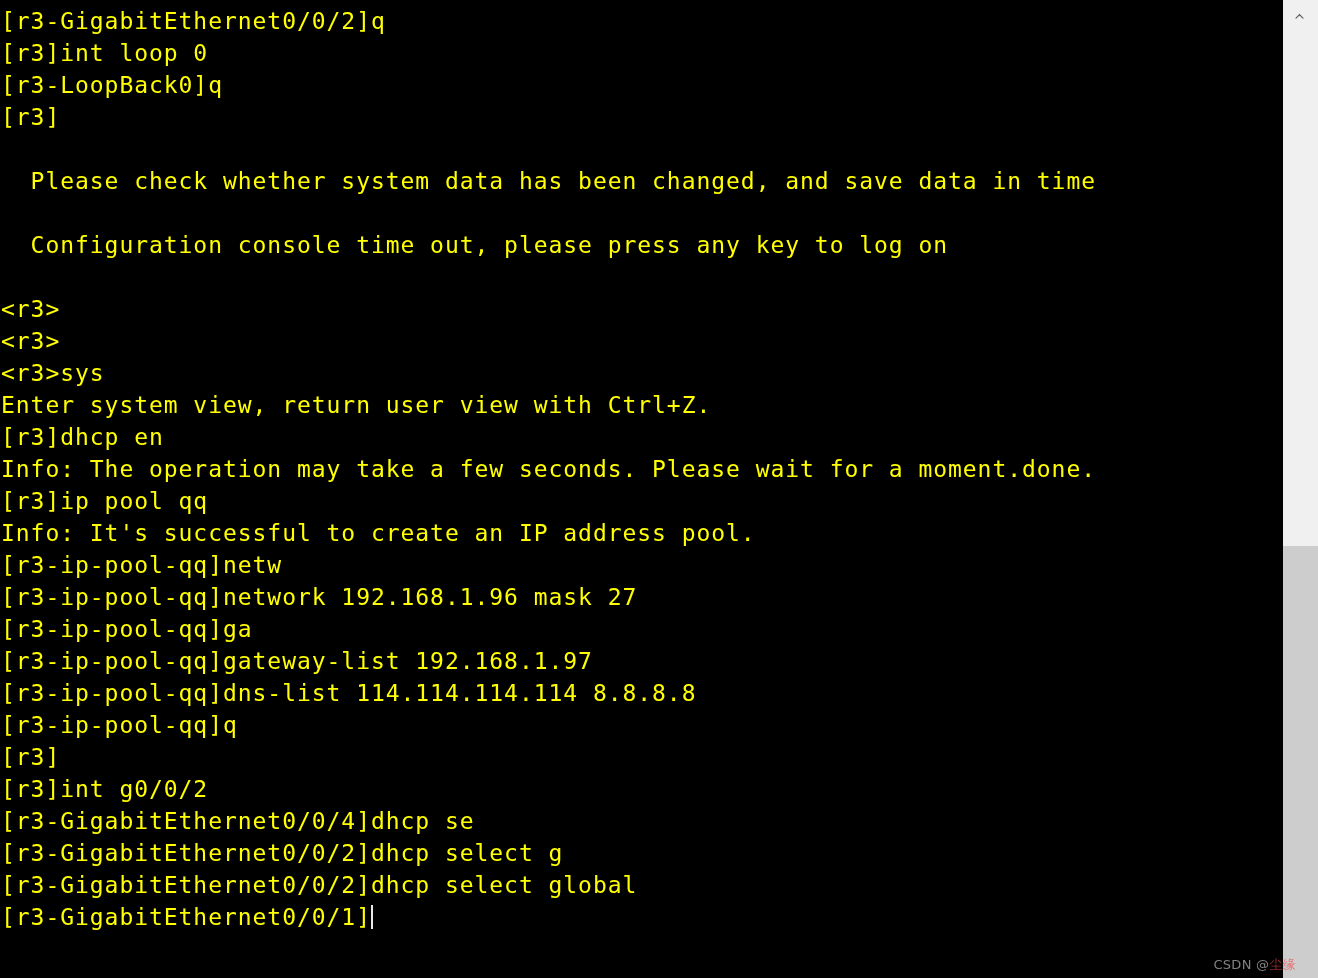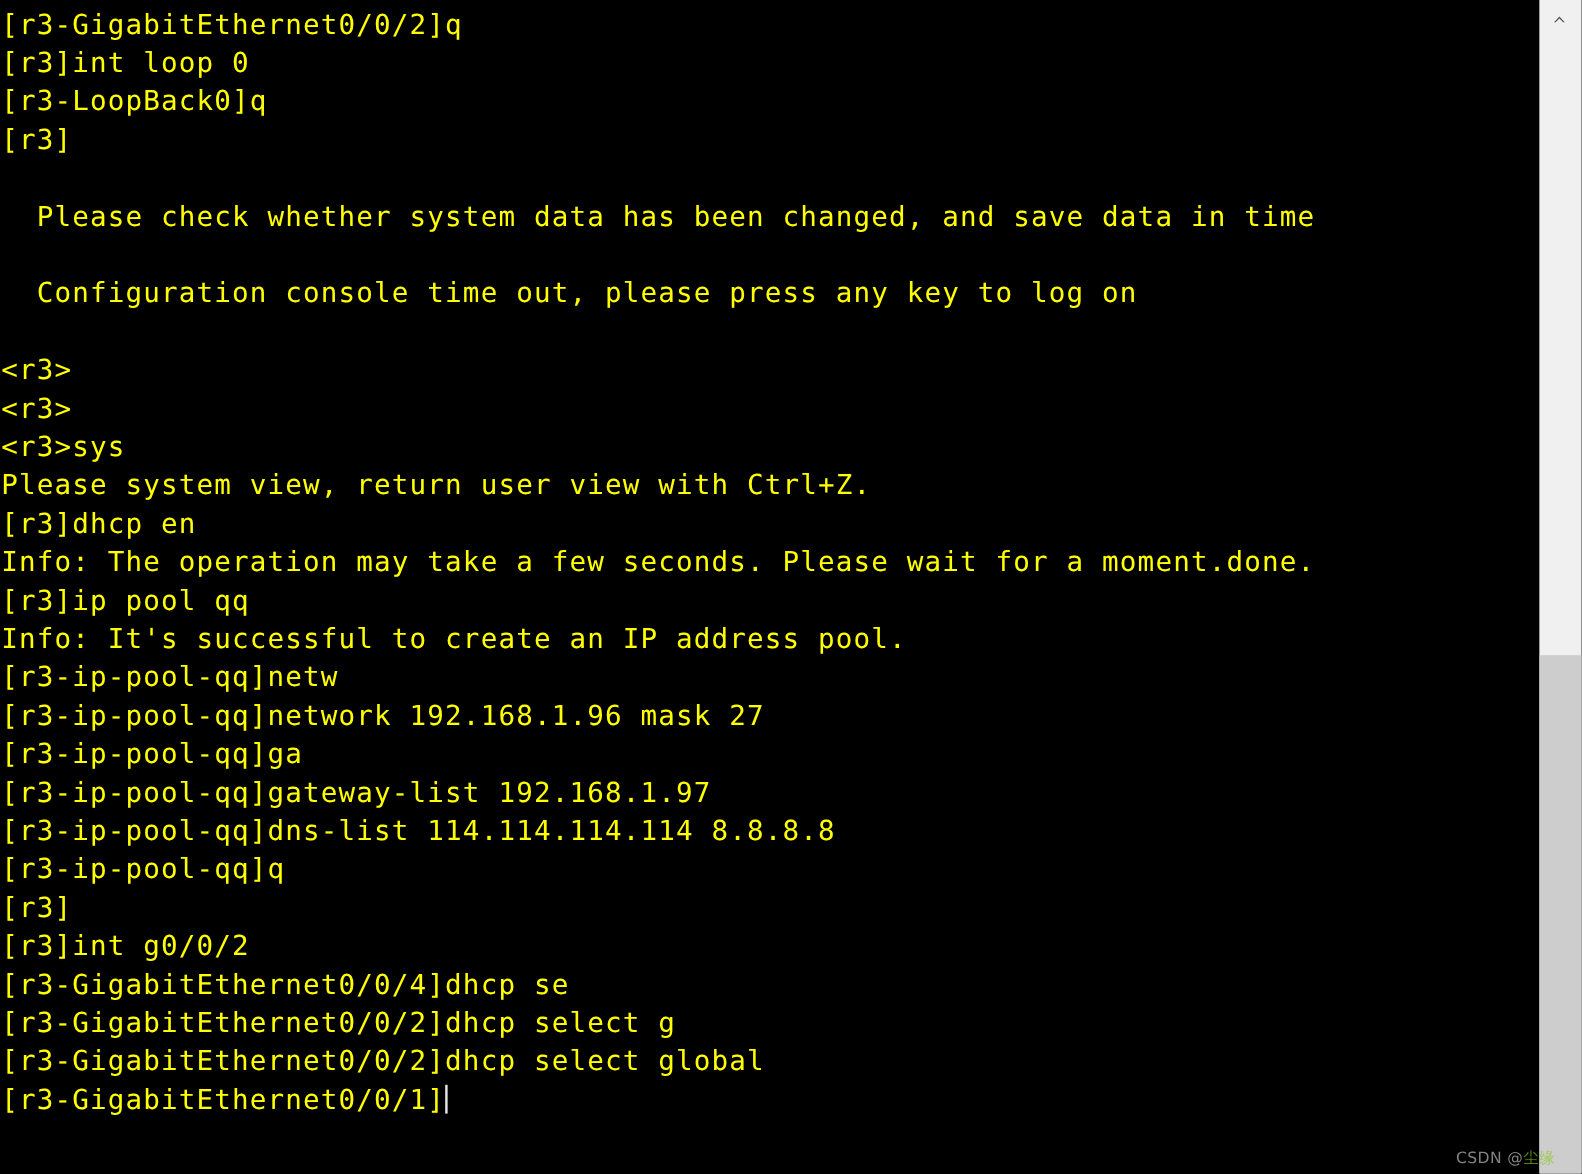--- a/index.html
+++ b/index.html
@@ -106,21 +106,21 @@
     bottom: 4px;
     font-family: "DejaVu Sans", "Liberation Sans", sans-serif;
     font-size: 13px;
     color: #9a9a9a;
     white-space: nowrap;
     opacity: 0.85;
     letter-spacing: 0.3px;
     z-index: 5;
   }
   #watermark .wm-cjk {
-    color: #84cc16;
+    color: #ef4444;
     opacity: 0.75;
   }
 </style>
 </head>
 <body>
 
 <div id="app">
 
   <div id="terminal">
     <div id="term-lines">
@@ -130,21 +130,21 @@
       <div class="term-line">[r3-LoopBack0]q</div>
       <div class="term-line">[r3]</div>
       <div class="term-line blank"></div>
       <div class="term-line">  Please check whether system data has been changed, and save data in time</div>
       <div class="term-line blank"></div>
       <div class="term-line">  Configuration console time out, please press any key to log on</div>
       <div class="term-line blank"></div>
       <div class="term-line">&lt;r3&gt;</div>
       <div class="term-line">&lt;r3&gt;</div>
       <div class="term-line">&lt;r3&gt;sys</div>
-      <div class="term-line">Please system view, return user view with Ctrl+Z.</div>
+      <div class="term-line">Enter system view, return user view with Ctrl+Z.</div>
       <div class="term-line">[r3]dhcp en</div>
       <div class="term-line">Info: The operation may take a few seconds. Please wait for a moment.done.</div>
       <div class="term-line">[r3]ip pool qq</div>
       <div class="term-line">Info: It's successful to create an IP address pool.</div>
       <div class="term-line">[r3-ip-pool-qq]netw</div>
       <div class="term-line">[r3-ip-pool-qq]network 192.168.1.96 mask 27</div>
       <div class="term-line">[r3-ip-pool-qq]ga</div>
       <div class="term-line">[r3-ip-pool-qq]gateway-list 192.168.1.97</div>
       <div class="term-line">[r3-ip-pool-qq]dns-list 114.114.114.114 8.8.8.8</div>
       <div class="term-line">[r3-ip-pool-qq]q</div>

